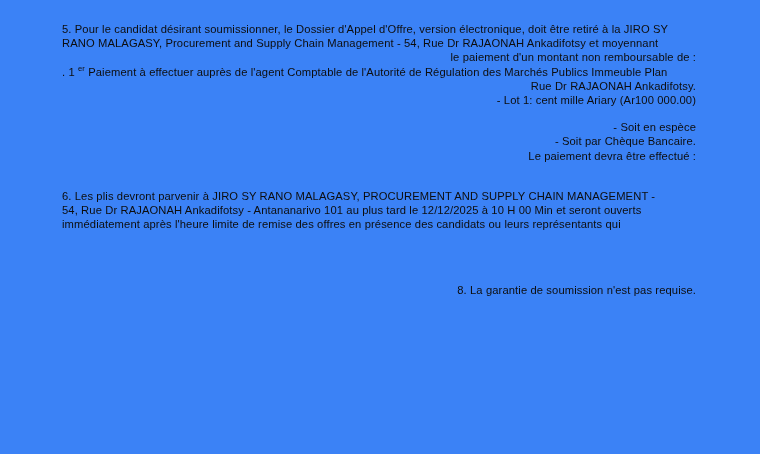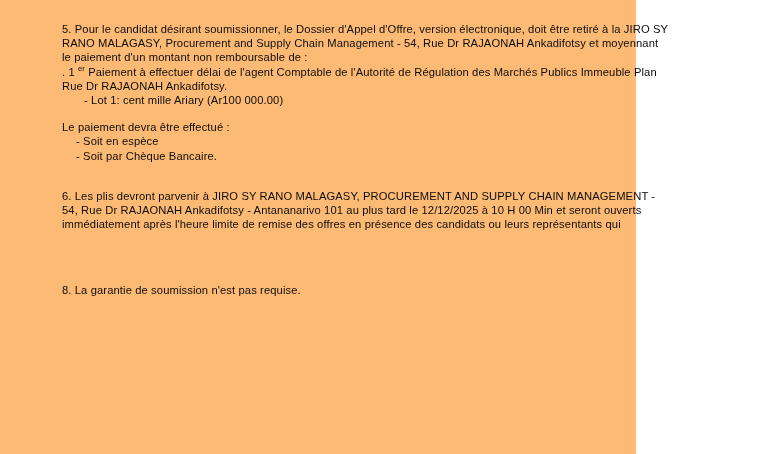--- a/index.html
+++ b/index.html
@@ -9,23 +9,23 @@
   }
   body {
     width: 764px;
     height: 454px;
     overflow: hidden;
     font-family: "Liberation Sans", sans-serif;
     color: #0d0d0d;
   }
   .page {
     position: relative;
-    width: 636px;
+    width: 760px;
     height: 454px;
-    background: #fdba74;
+    background: #3b82f6;
   }
   .doc {
     position: absolute;
     left: 62px;
     top: 22px;
     width: 634px;
   }
   .para {
     font-size: 11.2px;
     line-height: 14.2px;
@@ -42,56 +42,56 @@
     padding-left: 22px;
   }
   .sub2 {
     padding-left: 14px;
   }
   sup {
     font-size: 7.6px;
     vertical-align: super;
     line-height: 0;
   }
-  .nojust { text-align: left; }
+  .nojust { text-align: right; }
 </style>
 </head>
 <body>
 
 <div class="page">
   <div class="doc">
 
     <div class="block">
       <p class="para">5. Pour le candidat désirant soumissionner, le Dossier d'Appel d'Offre, version électronique, doit être retiré à la JIRO SY</p>
       <p class="para">RANO MALAGASY,  Procurement and Supply Chain Management - 54, Rue Dr RAJAONAH Ankadifotsy et moyennant</p>
       <p class="para nojust">le paiement d'un montant non remboursable de :</p>
     </div>
 
     <div class="block">
-      <p class="para"><span>. 1 </span><sup>er</sup><span> Paiement à effectuer délai de l'agent Comptable de l'Autorité de Régulation des Marchés Publics Immeuble Plan</span></p>
+      <p class="para"><span>. 1 </span><sup>er</sup><span> Paiement à effectuer auprès de l'agent Comptable de l'Autorité de Régulation des Marchés Publics Immeuble Plan</span></p>
     </div>
 
 
     <div class="block">
       <p class="para nojust">Rue Dr RAJAONAH Ankadifotsy.</p>
     </div>
 
     <div class="block sub">
       <p class="para nojust">- Lot 1: cent mille Ariary (Ar100 000.00)</p>
     </div>
 
     <div class="gap-md"></div>
 
-    <div class="block">
-      <p class="para nojust">Le paiement devra être effectué :</p>
-    </div>
-
     <div class="block sub2">
       <p class="para nojust">- Soit en espèce</p>
       <p class="para nojust">- Soit par Chèque Bancaire.</p>
+    </div>
+
+    <div class="block">
+      <p class="para nojust">Le paiement devra être effectué :</p>
     </div>
 
     <div class="gap-xl"></div>
 
     <div class="block">
       <p class="para">6. Les plis devront parvenir à JIRO SY RANO MALAGASY, PROCUREMENT AND SUPPLY CHAIN MANAGEMENT -</p>
       <p class="para">54, Rue Dr RAJAONAH Ankadifotsy - Antananarivo 101 au plus tard le 12/12/2025 à 10 H 00 Min et seront ouverts</p>
       <p class="para">immédiatement après l'heure limite de remise des offres en présence des candidats ou leurs représentants qui</p>
     </div>
 

